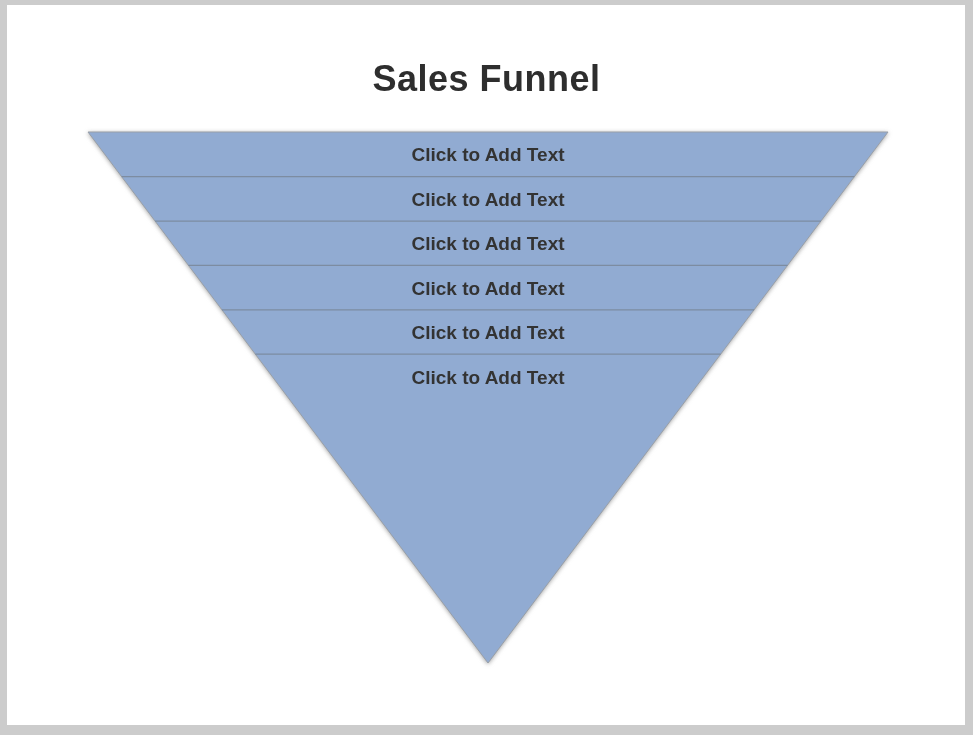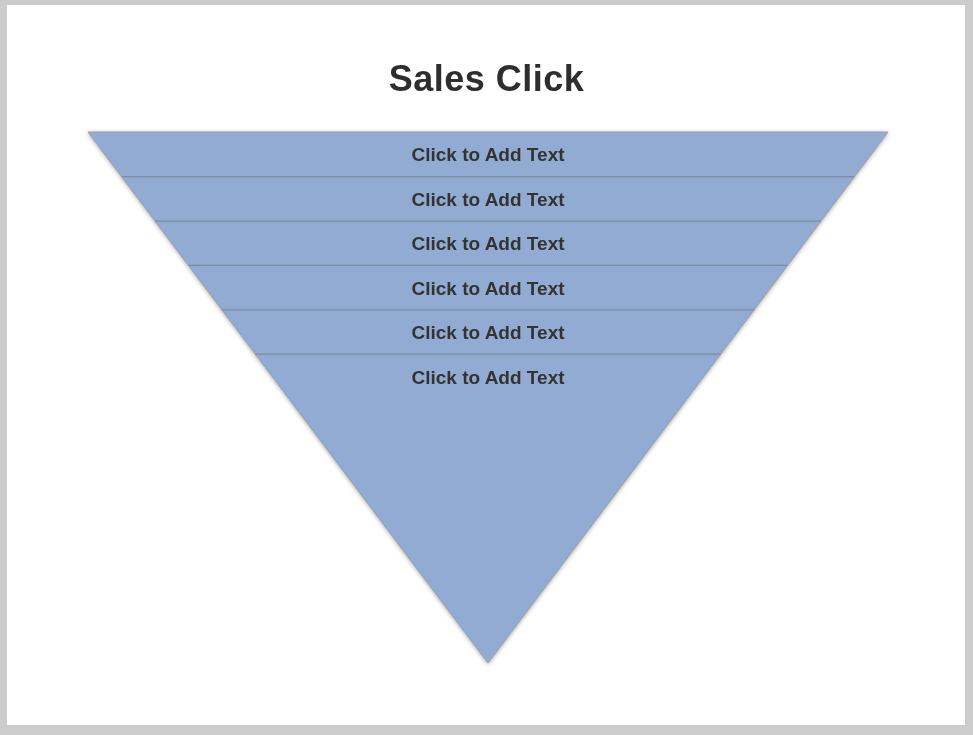--- a/index.html
+++ b/index.html
@@ -62,21 +62,21 @@
     font-weight: bold;
     cursor: text;
   }
 </style>
 </head>
 <body>
 
 <div class="frame">
   <div class="canvas"></div>
 
-  <h1 class="diagram-title">Sales Click</h1>
+  <h1 class="diagram-title">Sales Funnel</h1>
 
   <svg class="funnel-svg" viewBox="0 0 973 735">
 
     <polygon class="funnel-shape" points="88,132 888,132 488,663" fill="#91ABD2"></polygon>
 
     <line class="funnel-divider" x1="121.7" y1="176.7" x2="854.3" y2="176.7" stroke="#7D8CA1"></line>
     <line class="funnel-divider" x1="155.1" y1="221.1" x2="820.9" y2="221.1" stroke="#7D8CA1"></line>
     <line class="funnel-divider" x1="188.5" y1="265.4" x2="787.5" y2="265.4" stroke="#7D8CA1"></line>
     <line class="funnel-divider" x1="221.9" y1="309.8" x2="754.1" y2="309.8" stroke="#7D8CA1"></line>
     <line class="funnel-divider" x1="255.4" y1="354.2" x2="720.6" y2="354.2" stroke="#7D8CA1"></line>

